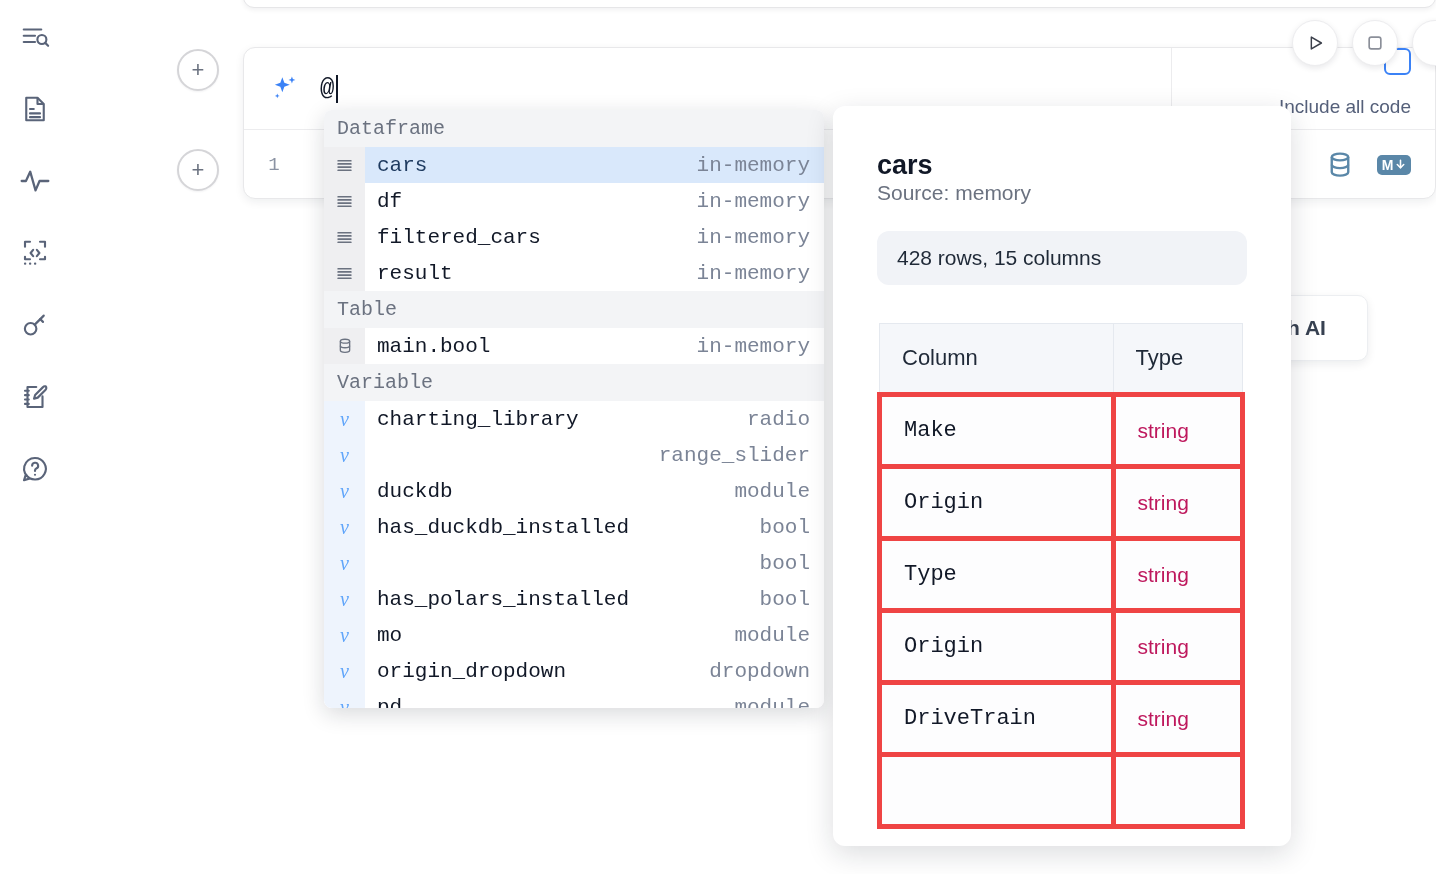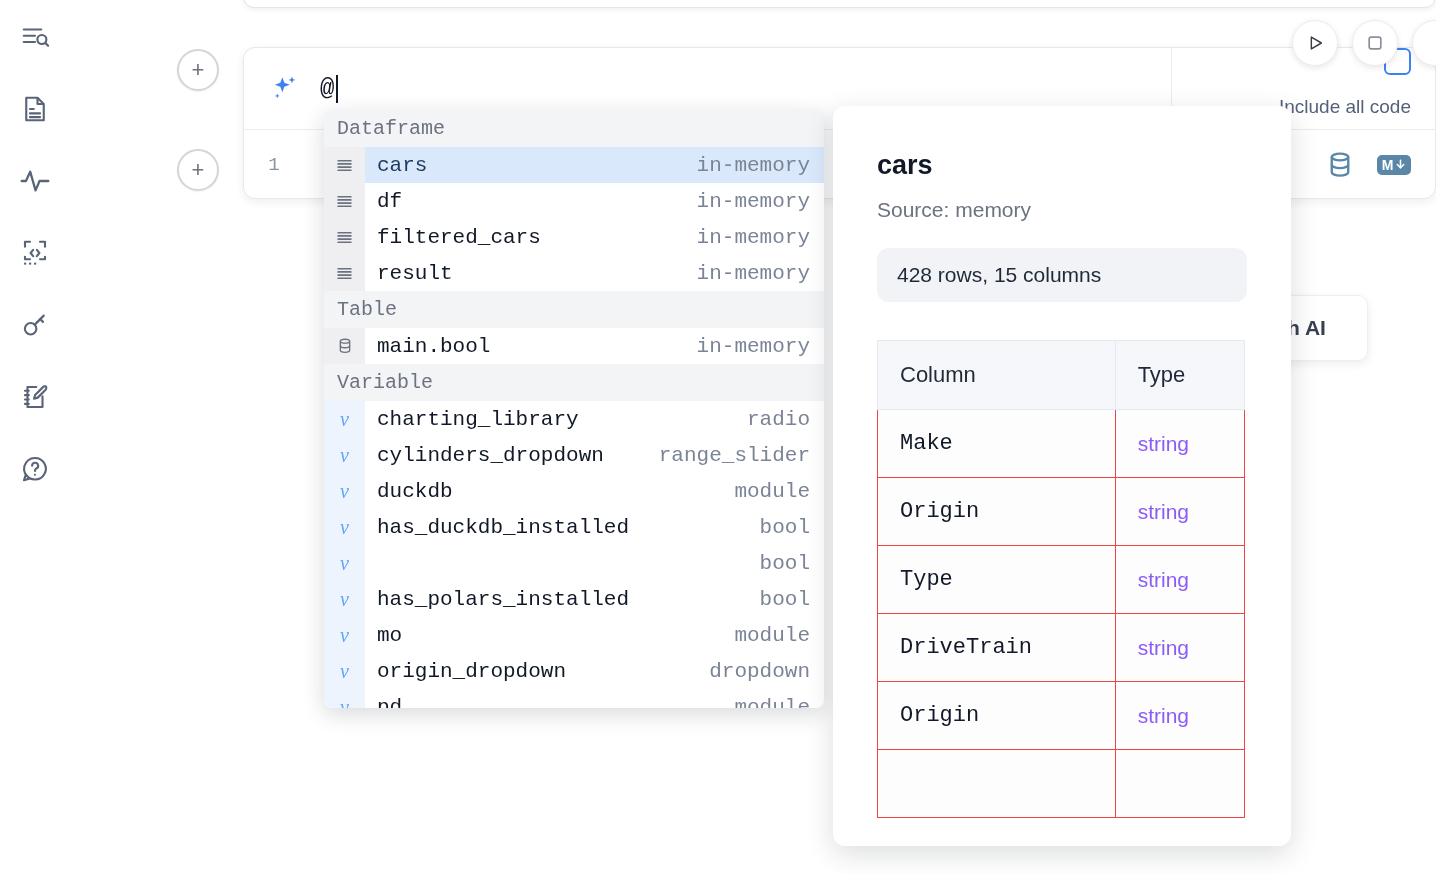--- a/index.html
+++ b/index.html
@@ -127,38 +127,38 @@
   }
 
   
   .info-panel {
     position:absolute; left: 833px; top: 106px; width: 458px; height: 740px;
     background:#fff; border-radius: 12px;
     box-shadow: 0 8px 28px rgba(17,24,39,.15);
     z-index: 30; overflow: hidden; padding: 44px 44px 0 44px;
   }
   .info-title { font-size: 27px; font-weight: 700; color:#111827; }
-  .info-source { margin-top: 17px; font-size: 21px; color:#6b7280; }
+  .info-source { font-size: 21px; color:#6b7280; }
   .info-shape {
     margin-top: 26px; background:#f1f3f7; border-radius:12px;
     padding: 15px 20px; font-size: 21px; color:#1f2937;
   }
   .schema-table {
     margin-top: 38px; width: 368px; border-collapse: collapse;
     border: 1px solid #e5e9ef;
   }
   .schema-table th {
     text-align: left; font-weight: 400; font-size: 22px; color:#1f2937;
     background:#f5f7fa; padding: 21px 22px; border: 1px solid #e5e9ef;
   }
-  .schema-table td { padding: 21px 22px; border: 1px solid #ef4444; }
+  .schema-table td { padding: 21px 22px; border: 5px solid #ef4444; }
   .schema-table td.col-name {
     font-family:"Liberation Mono", monospace; font-size: 22px; color:#111827; background:#fdfdfe;
   }
-  .schema-table td.col-type { font-size: 21px; color:#8b5cf6; background:#fdfdfe; }
+  .schema-table td.col-type { font-size: 21px; color:#be185d; background:#fdfdfe; }
 </style>
 </head>
 <body>
 
 <div id="root">
 
   <div class="rail">
     <div class="rail-item" style="top:16px;">
       <svg width="30" height="30" viewBox="0 0 24 24" fill="none" stroke="currentColor" stroke-width="1.7" stroke-linecap="round">
         <line x1="3" y1="6" x2="17" y2="6"></line>
@@ -345,21 +345,20 @@
         <span class="ac-meta">in-memory</span>
       </div>
       <div class="ac-section">Variable</div>
       <div class="ac-item var">
         <span class="ac-gutter">v</span>
         <span class="ac-name">charting_library</span>
         <span class="ac-meta">radio</span>
       </div>
       <div class="ac-item var">
         <span class="ac-gutter">v</span>
-        <span class="ac-name">cylinders_dropdown</span>
         <span class="ac-meta">range_slider</span>
       </div>
       <div class="ac-item var">
         <span class="ac-gutter">v</span>
         <span class="ac-name">duckdb</span>
         <span class="ac-meta">module</span>
       </div>
       <div class="ac-item var">
         <span class="ac-gutter">v</span>
         <span class="ac-name">has_duckdb_installed</span>
@@ -409,25 +408,25 @@
           </tr>
           <tr>
             <td class="col-name">Origin</td>
             <td class="col-type">string</td>
           </tr>
           <tr>
             <td class="col-name">Type</td>
             <td class="col-type">string</td>
           </tr>
           <tr>
+            <td class="col-name">Origin</td>
+            <td class="col-type">string</td>
+          </tr>
+          <tr>
             <td class="col-name">DriveTrain</td>
-            <td class="col-type">string</td>
-          </tr>
-          <tr>
-            <td class="col-name">Origin</td>
             <td class="col-type">string</td>
           </tr>
           <tr>
             <td class="col-name">&nbsp;</td>
             <td class="col-type">&nbsp;</td>
           </tr>
         </tbody>
     </table>
   </div>
 

